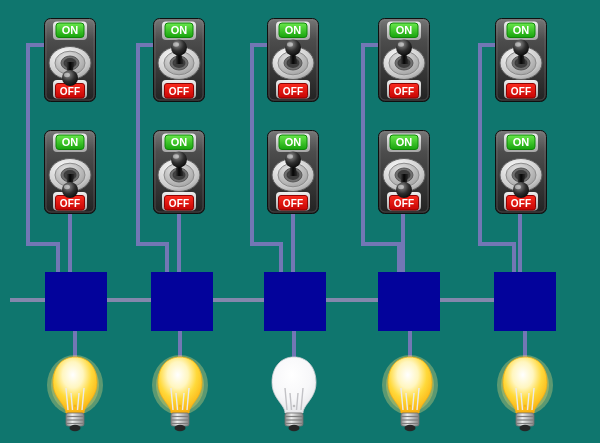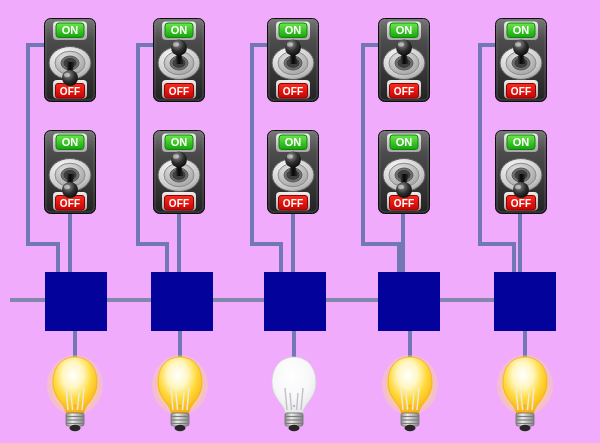--- a/index.html
+++ b/index.html
@@ -1,16 +1,16 @@
 <!DOCTYPE html>
 <html><head>
 <meta charset="utf-8">
 <style>
   html,body { margin:0; padding:0; background:#ffffff; }
-  .stage { position:relative; width:600px; height:443px; background:#f0abfc; overflow:hidden;
+  .stage { position:relative; width:600px; height:443px; background:#0f766e; overflow:hidden;
            font-family:"Liberation Sans", sans-serif; }
   svg text.badge { font-family:"Liberation Sans", sans-serif; font-weight:bold; font-size:11px; fill:#ffffff; }
   svg text.badge-off { font-size:10px; letter-spacing:0.2px; }
 </style>
 </head>
 <body>
 
 <div class="stage">
   <svg id="diagram" width="600" height="443" viewBox="0 0 600 443" xmlns="http://www.w3.org/2000/svg">
       <defs>

